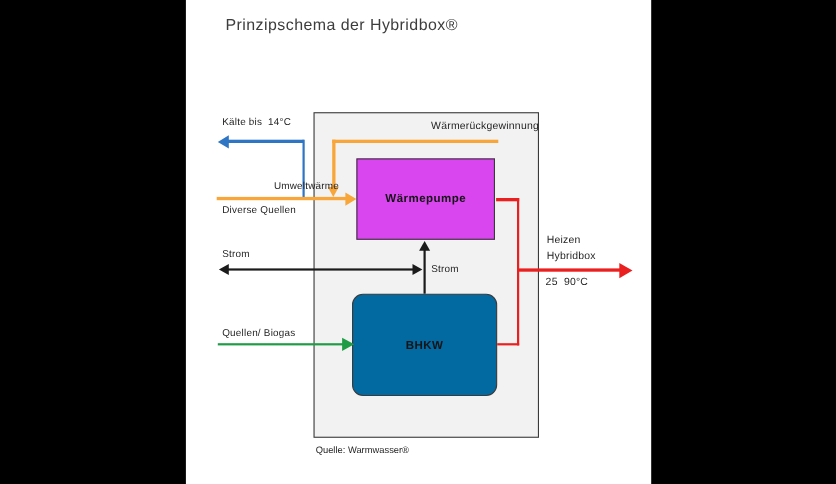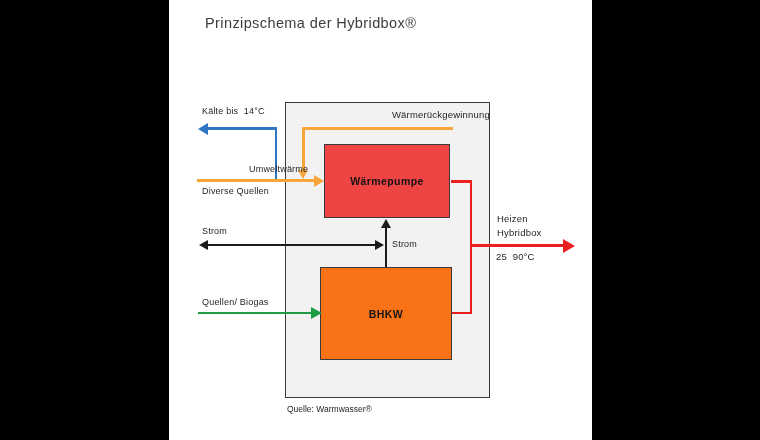--- a/index.html
+++ b/index.html
@@ -17,22 +17,22 @@
   .label-md { font-size: 9.5px; }
   .container-box {
     position: absolute; left: 285px; top: 102px; width: 205px; height: 296px;
     background: #f2f2f2; border: 1.5px solid #3a3a3a;
   }
   .unit-box {
     position: absolute; border: 1.5px solid #3a3a3a; display: flex;
     align-items: center; justify-content: center;
     font-size: 10.5px; font-weight: bold; color: #141414; letter-spacing: 0.4px;
   }
-  .hp-box { left: 324px; top: 144px; width: 126px; height: 74px; background: #ef4444; }
-  .chp-box { left: 320px; top: 267px; width: 132px; height: 93px; background: #f97316; }
+  .hp-box { left: 324px; top: 144px; width: 126px; height: 74px; background: #d946ef; }
+  .chp-box { left: 320px; top: 267px; width: 132px; height: 93px; background: #0369a1; border-radius: 10px; }
   .seg { position: absolute; }
   .c-blue   { background: #2e75c4; }
   .c-orange { background: #f8a63a; }
   .c-black  { background: #1b1b1b; }
   .c-green  { background: #1f9c45; }
   .c-red    { background: #e9201f; }
   .tri { position: absolute; width: 0; height: 0; }
   .tri-left-blue   { border-top: 6px solid transparent; border-bottom: 6px solid transparent; border-right: 10px solid #2e75c4; }
   .tri-right-orange{ border-top: 6px solid transparent; border-bottom: 6px solid transparent; border-left: 10px solid #f8a63a; }
   .tri-down-orange { border-left: 5.5px solid transparent; border-right: 5.5px solid transparent; border-top: 9px solid #f8a63a; }

